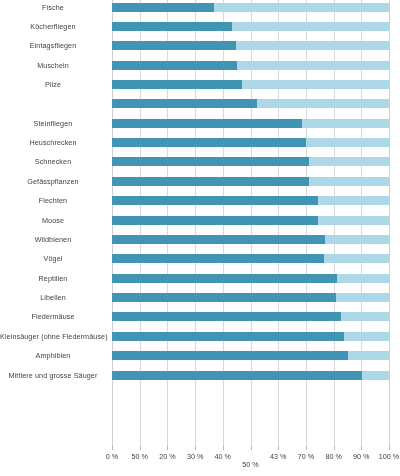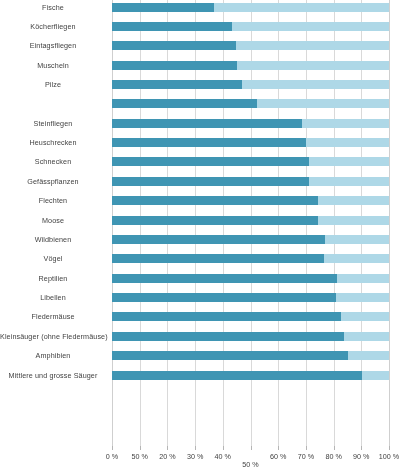--- a/index.html
+++ b/index.html
@@ -276,21 +276,21 @@
       <div class="tick-label" style="left: 10%;">50 %</div>
       <div class="tick-mark" style="left: 20%;"></div>
       <div class="tick-label" style="left: 20%;">20 %</div>
       <div class="tick-mark" style="left: 30%;"></div>
       <div class="tick-label" style="left: 30%;">30 %</div>
       <div class="tick-mark" style="left: 40%;"></div>
       <div class="tick-label" style="left: 40%;">40 %</div>
       <div class="tick-mark" style="left: 50%;"></div>
       <div class="tick-label" style="left: 50%; margin-top: 8px;">50 %</div>
       <div class="tick-mark" style="left: 60%;"></div>
-      <div class="tick-label" style="left: 60%;">60 %</div>
+      <div class="tick-label" style="left: 60%;">43 %</div>
       <div class="tick-mark" style="left: 70%;"></div>
       <div class="tick-label" style="left: 70%;">70 %</div>
       <div class="tick-mark" style="left: 80%;"></div>
       <div class="tick-label" style="left: 80%;">80 %</div>
       <div class="tick-mark" style="left: 90%;"></div>
       <div class="tick-label" style="left: 90%;">90 %</div>
       <div class="tick-mark" style="left: 100%;"></div>
       <div class="tick-label" style="left: 100%;">100 %</div>
     </div>
 

